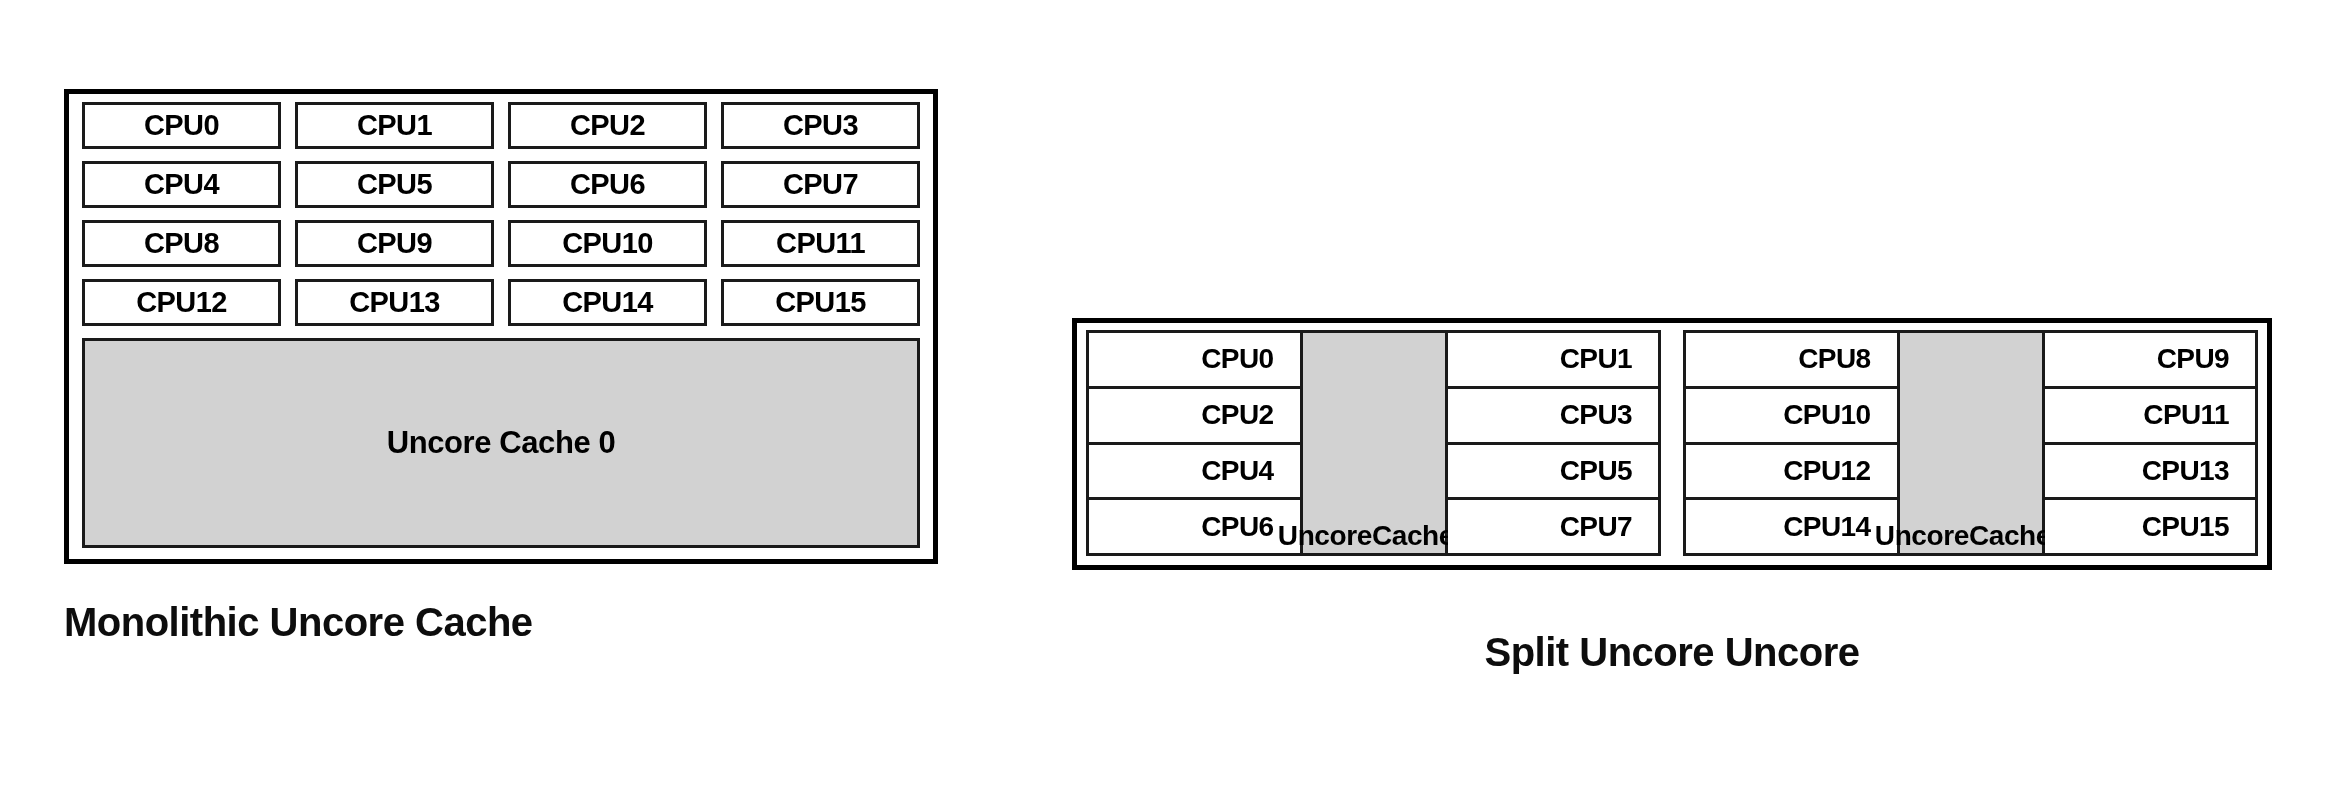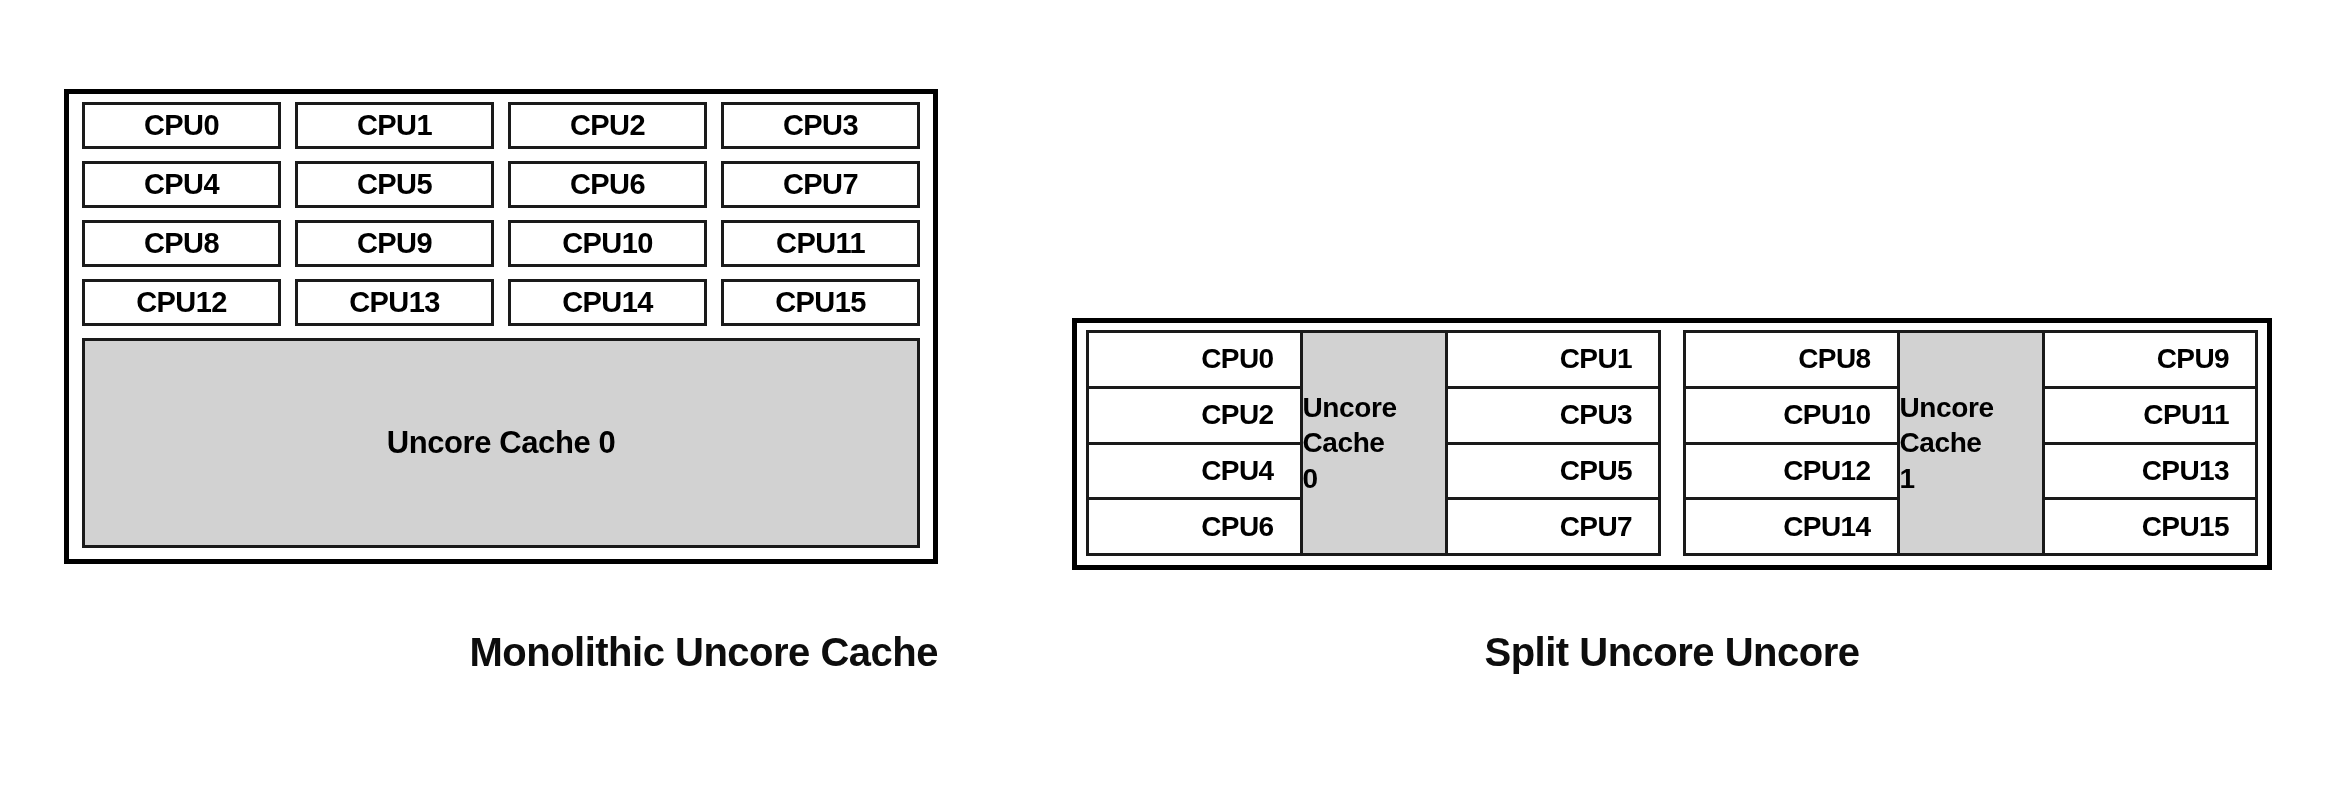--- a/index.html
+++ b/index.html
@@ -74,23 +74,23 @@
     font-size: 31px;
     font-weight: bold;
     color: #000000;
     letter-spacing: -0.4px;
     font-stretch: condensed;
   }
 
   #mono-caption {
     position: absolute;
     left: 64px;
-    top: 630px;
+    top: 600px;
     width: 874px;
-    text-align: right;
+    text-align: left;
     font-size: 40px;
     font-weight: bold;
     color: #0d0d0d;
     letter-spacing: -0.5px;
     font-stretch: condensed;
   }
 
   
   #split-figure {
     position: absolute;
@@ -147,22 +147,22 @@
   }
   .split-cell:last-child { border-bottom: none; }
 
   .split-cache {
     box-sizing: border-box;
     border: 3px solid #1a1a1a;
     background: #d2d2d2;
     width: 148px;
     flex: 0 0 148px;
     display: flex;
-    flex-direction: column;
-    align-items: flex-start;
+    flex-direction: row;
+    align-items: flex-end;
     justify-content: center;
     font-size: 28px;
     font-weight: bold;
     color: #000000;
     line-height: 1.26;
     letter-spacing: -0.4px;
     font-stretch: condensed;
   }
   .split-cache span { display: block; }
 

